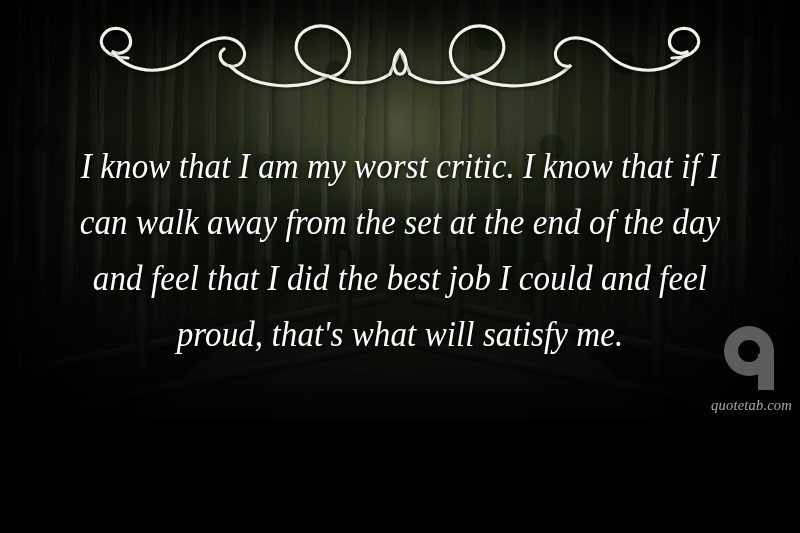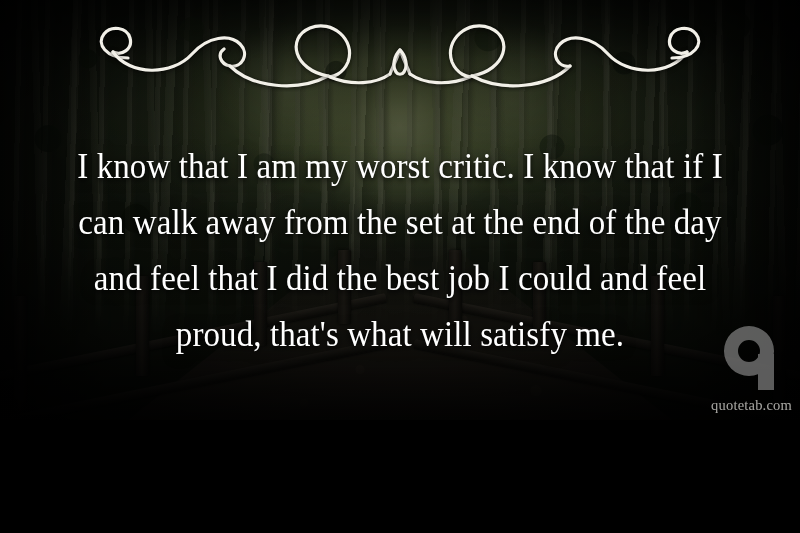--- a/index.html
+++ b/index.html
@@ -12,20 +12,21 @@
     font-family: "Liberation Serif", serif;
   }
 
   #quote-card {
     position: relative;
     width: 800px;
     height: 420px;
     overflow: hidden;
     background: #0f172a;
     user-select: none;
+    font-style: italic;
   }
 
   
   .bg-layer {
     position: absolute;
     inset: 0;
     pointer-events: none;
   }
 
   

